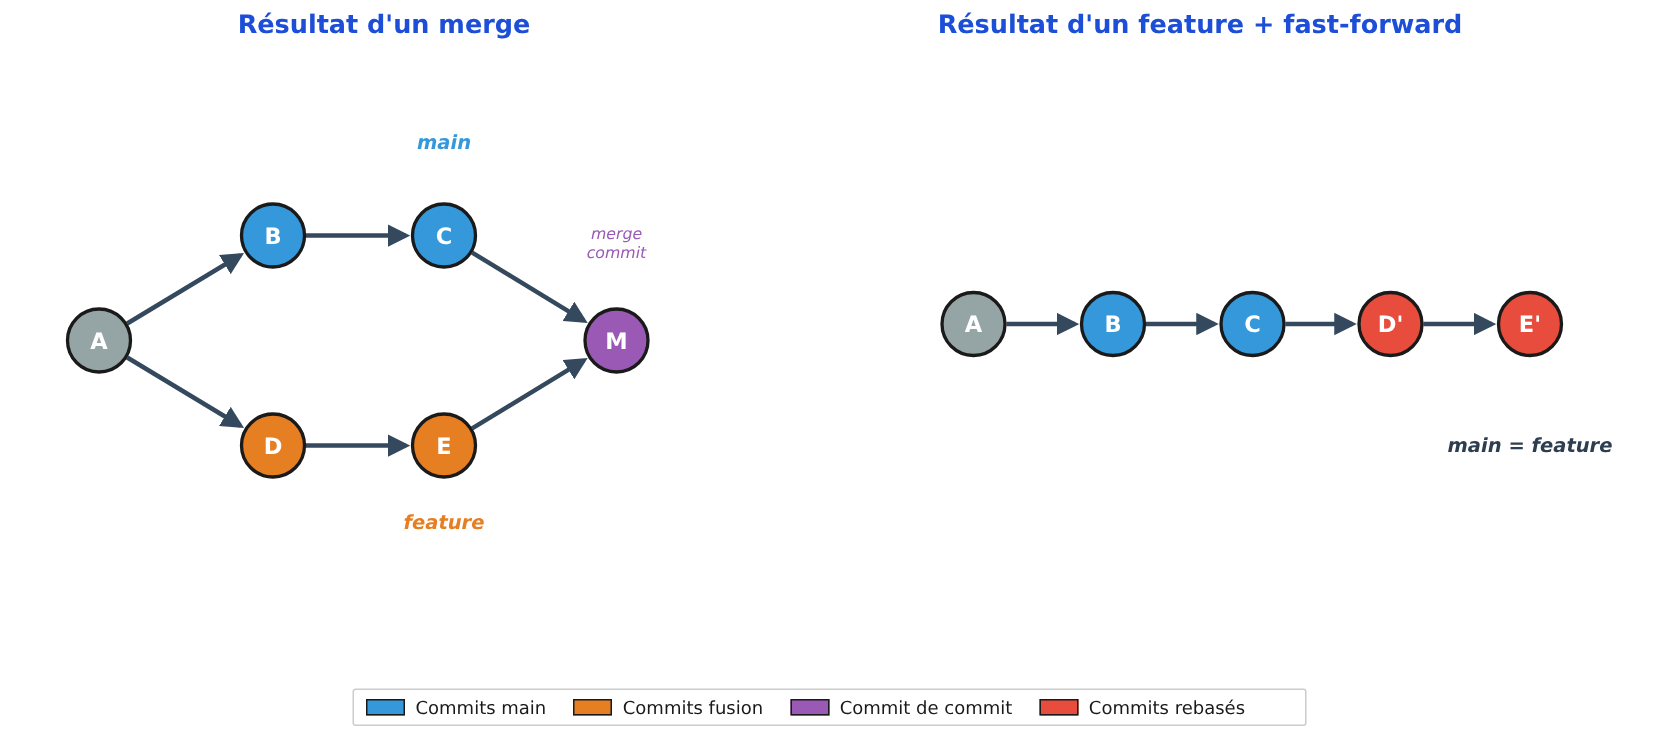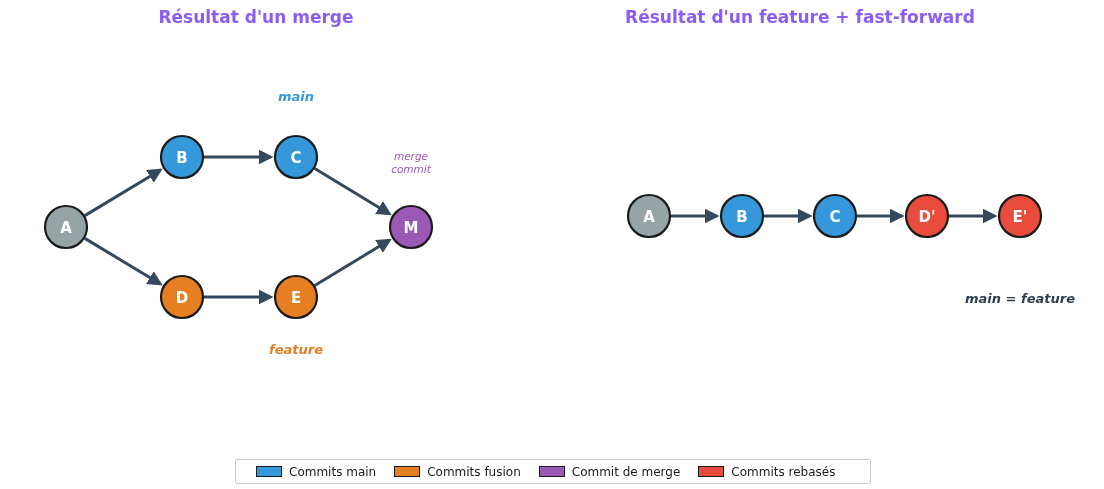--- a/index.html
+++ b/index.html
@@ -23,21 +23,21 @@
   svg.graph {
     position: absolute;
     left: 0; top: 0;
     width: 1104px;
     height: 489px;
   }
   .panel-title {
     position: absolute;
     font-size: 17px;
     font-weight: bold;
-    color: #8b5cf6;
+    color: #1d4ed8;
     white-space: nowrap;
     text-align: center;
     font-family: "DejaVu Sans", "Liberation Sans", sans-serif;
   }
   #title-left {
     left: 0px;
     top: 7px;
     width: 512px;
   }
   #title-right {
@@ -73,21 +73,21 @@
     left: 235px;
     top: 459px;
     width: 636px;
     height: 25px;
     background: #ffffff;
     border: 1px solid #cccccc;
     border-radius: 2px;
     box-sizing: border-box;
     display: flex;
     align-items: center;
-    padding: 0 20px;
+    padding: 0 8px;
   }
   .legend-entry {
     display: flex;
     align-items: center;
     margin-right: 18px;
     white-space: nowrap;
   }
   .legend-entry:last-child { margin-right: 0; }
   .legend-swatch {
     width: 26px;
@@ -186,21 +186,21 @@
       <div class="legend-entry">
         <span class="legend-swatch" style="background: rgb(52, 152, 219);"></span>
         <span class="legend-text">Commits main</span>
       </div>
       <div class="legend-entry">
         <span class="legend-swatch" style="background: rgb(230, 126, 34);"></span>
         <span class="legend-text">Commits fusion</span>
       </div>
       <div class="legend-entry">
         <span class="legend-swatch" style="background: rgb(155, 89, 182);"></span>
-        <span class="legend-text">Commit de merge</span>
+        <span class="legend-text">Commit de commit</span>
       </div>
       <div class="legend-entry">
         <span class="legend-swatch" style="background: rgb(231, 76, 60);"></span>
         <span class="legend-text">Commits rebasés</span>
       </div>
     </div>
 
 </div>
 
 </body></html>

